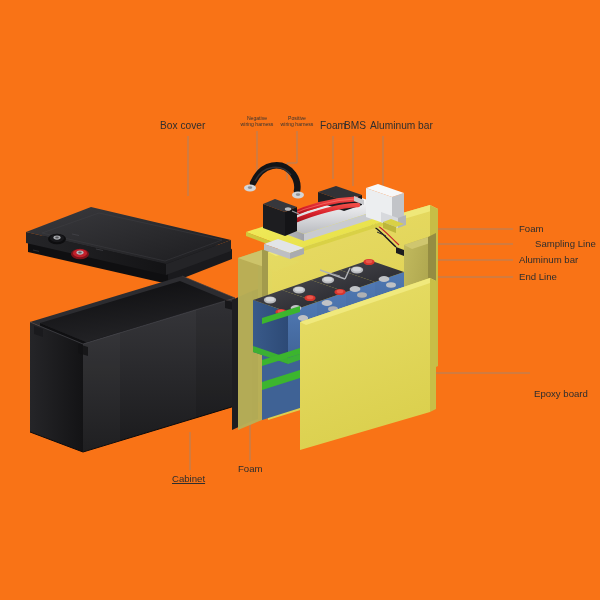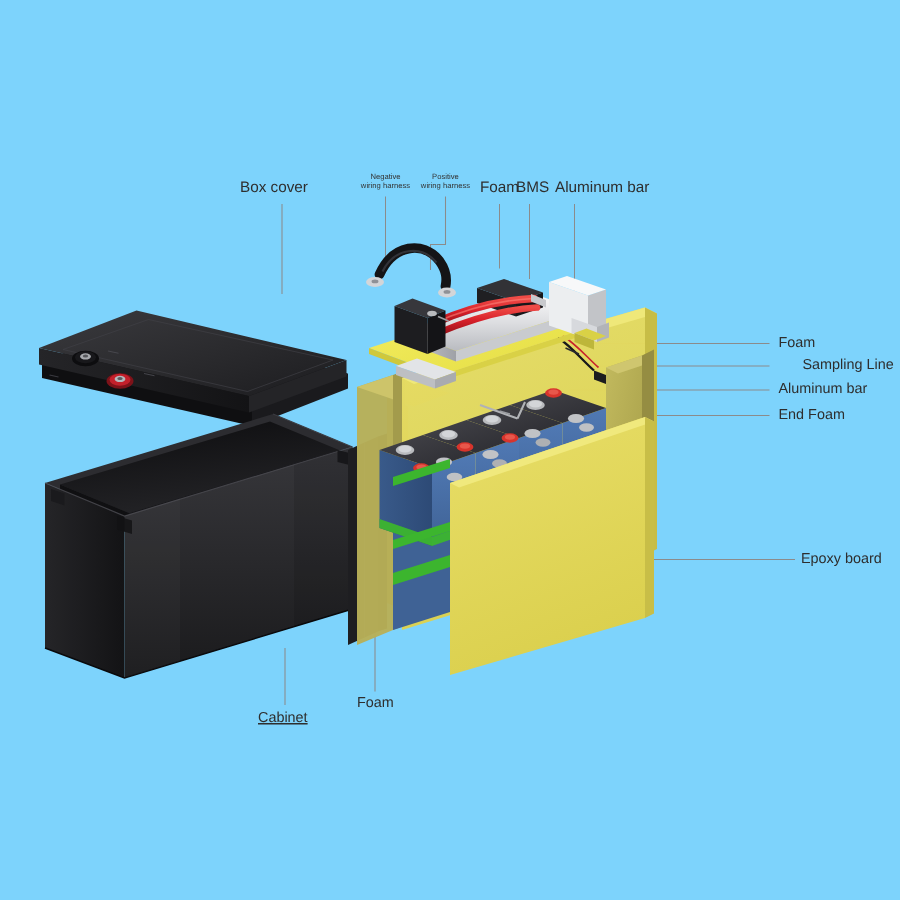--- a/index.html
+++ b/index.html
@@ -1,20 +1,20 @@
 <!DOCTYPE html>
 <html><head>
 <meta charset="utf-8">
 <title>Battery Pack Exploded View</title>
 <style>
   html,body{margin:0;padding:0;background:#ffffff;}
   body{width:600px;height:600px;overflow:hidden;
        font-family:"Liberation Sans",sans-serif;
        -webkit-font-smoothing:antialiased;}
-  #stage{position:relative;width:600px;height:600px;background:#7dd3fc;}
+  #stage{position:relative;width:600px;height:600px;background:#f97316;}
   svg.layer{position:absolute;left:0;top:0;width:600px;height:600px;overflow:visible;}
   .lbl{position:absolute;color:#2e2e2e;white-space:nowrap;line-height:1.18;}
   .lbl.big{font-size:10.2px;}
   .lbl.tiny{font-size:5.1px;text-align:center;line-height:1.25;color:#333;}
   .lbl.mid{font-size:9.6px;}
 </style>
 </head>
 <body>
 
 <div id="stage">
@@ -354,21 +354,21 @@
   <div class="lbl big" style="left:344px;top:120px;">BMS</div>
 
   <div class="lbl big" style="left:370px;top:120px;">Aluminum bar</div>
 
   <div class="lbl mid" style="left:519px;top:223px;">Foam</div>
 
   <div class="lbl mid" style="left:519px;top:238px;margin-left:16px;">Sampling Line</div>
 
   <div class="lbl mid" style="left:519px;top:254px;">Aluminum bar</div>
 
-  <div class="lbl mid" style="left:519px;top:271px;">End Foam</div>
-
-  <div class="lbl mid" style="left:534px;top:367px;">Epoxy board</div>
+  <div class="lbl mid" style="left:519px;top:271px;">End Line</div>
+
+  <div class="lbl mid" style="left:534px;top:388px;">Epoxy board</div>
 
   <div class="lbl mid" style="left:172px;top:473px;text-decoration:underline;">Cabinet</div>
 
   <div class="lbl mid" style="left:238px;top:463px;">Foam</div>
 
 </div>
 
 </body></html>

